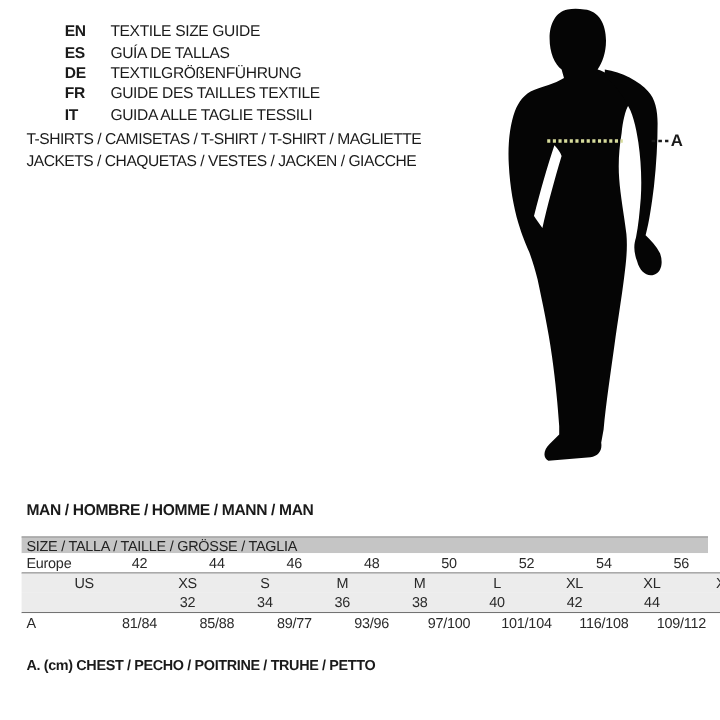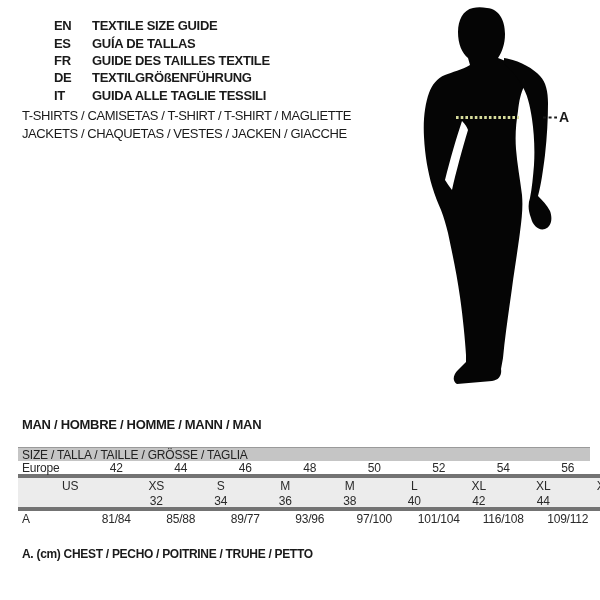--- a/index.html
+++ b/index.html
@@ -4,40 +4,40 @@
 <style>
   html,body{margin:0;padding:0;background:#fff;}
   #canvas{
     position:relative;width:600px;height:600px;background:#ffffff;overflow:hidden;
     font-family:"Liberation Sans","DejaVu Sans",sans-serif;color:#1a1a1a;
   }
   
   .lang-list{position:absolute;left:22px;top:17px;}
   .lang-row{display:flex;height:17.4px;align-items:center;margin-left:32px;}
   .lang-code{width:38px;font-size:13px;font-weight:700;letter-spacing:-0.3px;}
-  .lang-label{font-size:13px;font-weight:700;letter-spacing:-0.3px;white-space:nowrap;}
+  .lang-label{font-size:13px;font-weight:400;letter-spacing:-0.3px;white-space:nowrap;}
   
   .category-lines{position:absolute;left:22px;top:107px;line-height:17.5px;
     font-size:13px;font-weight:400;letter-spacing:-0.4px;white-space:nowrap;}
   
   .figure-svg{position:absolute;left:0;top:0;}
   .measure-label{position:absolute;left:559px;top:109px;font-size:14px;font-weight:700;}
   
   .section-title{position:absolute;left:22px;top:418px;font-size:13px;font-weight:700;
     letter-spacing:-0.3px;line-height:14px;white-space:nowrap;}
   
   .size-table{position:absolute;left:18px;top:447px;width:582px;}
   .t-head{width:572px;height:14px;background:var(--head-bg,#c5c5c5);
     border-top:1px solid #9a9a9a;display:flex;align-items:center;
     font-size:12px;letter-spacing:-0.2px;padding-left:4px;box-sizing:border-box;color:#222;}
   .t-row{display:grid;grid-template-columns:66px repeat(8,64.5px);height:16.5px;
     align-items:center;font-size:12px;color:#2a2a2a;box-sizing:border-box;}
   .row-white{background:#ffffff;}
   .row-gray{background:var(--stripe-bg,#ececec);padding-left:40px;}
-  .row-rule{border-bottom:4px solid #737373;}
+  .row-rule{border-bottom:1px solid #737373;}
   .t-label{padding-left:4px;text-align:left;letter-spacing:-0.2px;}
   .t-cell{text-align:center;letter-spacing:-0.2px;}
   
   .footnote{position:absolute;left:22px;top:547px;font-size:12px;font-weight:700;
     letter-spacing:-0.3px;white-space:nowrap;}
 </style>
 </head>
 <body>
 
 <div id="canvas">
@@ -45,26 +45,26 @@
   <div class="lang-list">
       <div class="lang-row">
         <span class="lang-code">EN</span>
         <span class="lang-label">TEXTILE SIZE GUIDE</span>
       </div>
       <div class="lang-row">
         <span class="lang-code">ES</span>
         <span class="lang-label">GUÍA DE TALLAS</span>
       </div>
       <div class="lang-row">
+        <span class="lang-code">DE</span>
+        <span class="lang-label">TEXTILGRÖßENFÜHRUNG</span>
+      </div>
+      <div class="lang-row">
         <span class="lang-code">FR</span>
         <span class="lang-label">GUIDE DES TAILLES TEXTILE</span>
-      </div>
-      <div class="lang-row">
-        <span class="lang-code">DE</span>
-        <span class="lang-label">TEXTILGRÖßENFÜHRUNG</span>
       </div>
       <div class="lang-row">
         <span class="lang-code">IT</span>
         <span class="lang-label">GUIDA ALLE TAGLIE TESSILI</span>
       </div>
     </div>
 
   <div class="category-lines">
       <div>T-SHIRTS / CAMISETAS / T-SHIRT / T-SHIRT / MAGLIETTE</div>
       <div>JACKETS / CHAQUETAS / VESTES / JACKEN / GIACCHE</div>

